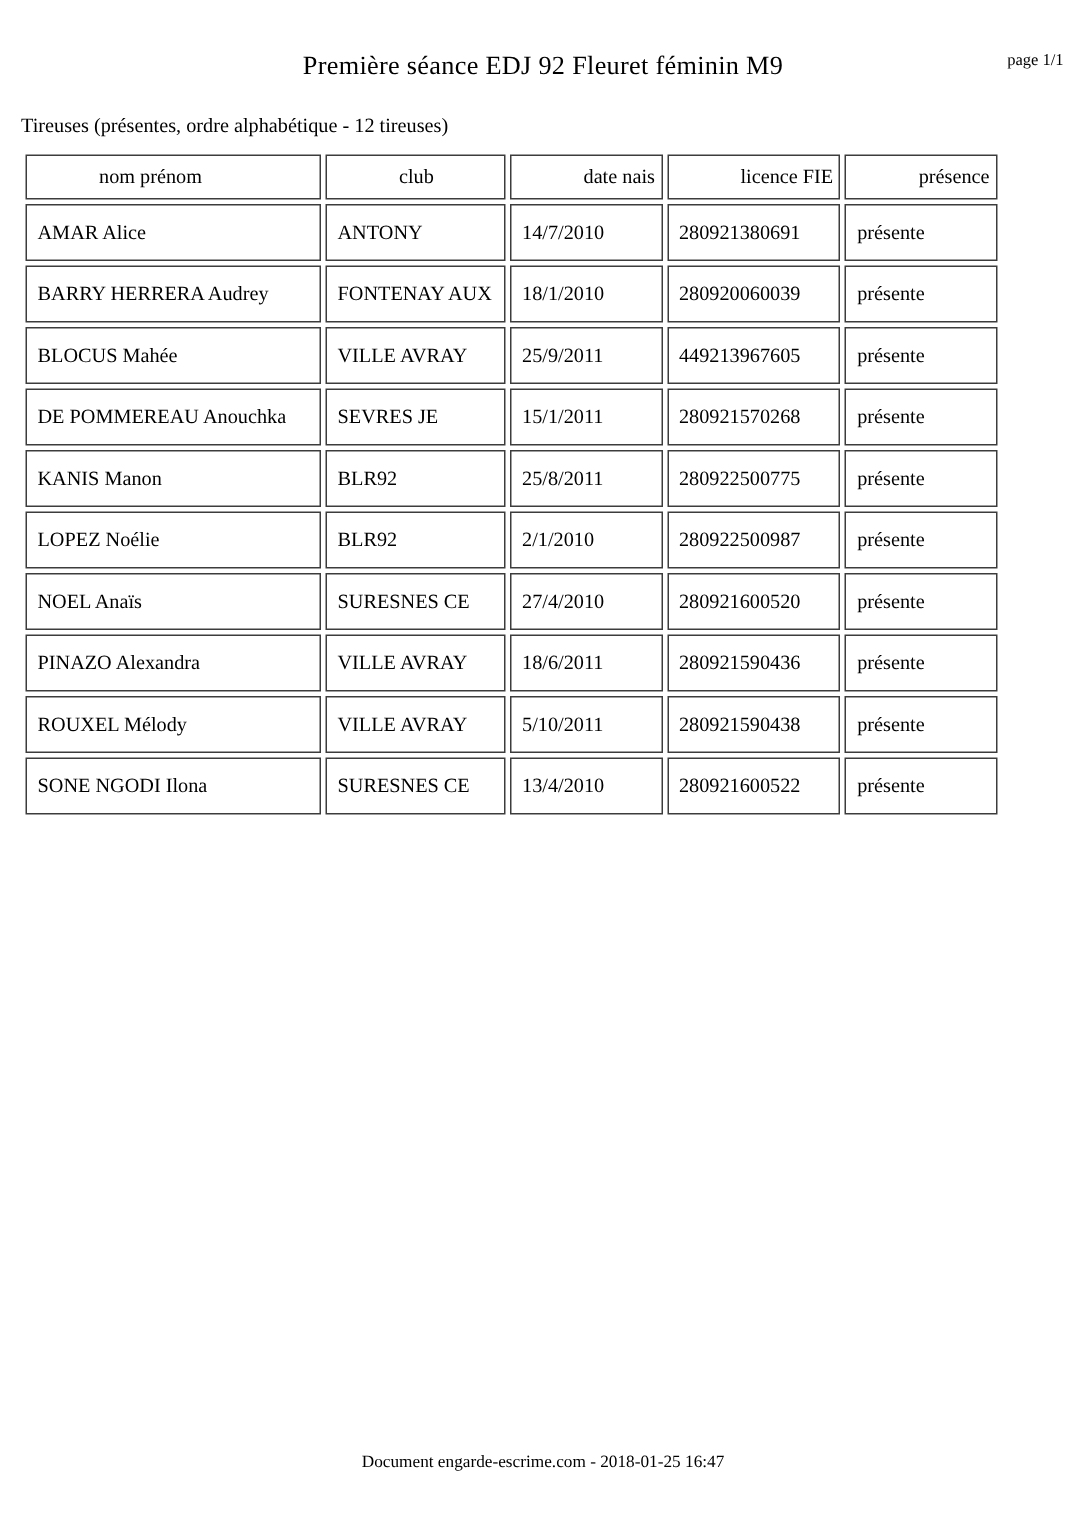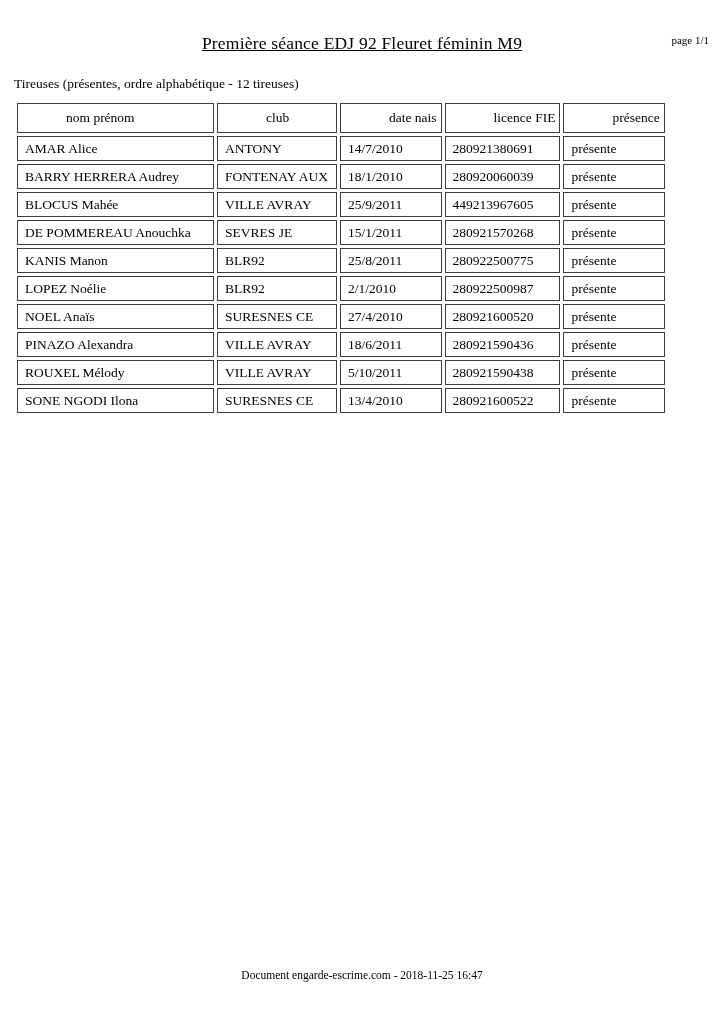--- a/index.html
+++ b/index.html
@@ -17,21 +17,20 @@
   }
   .doc-title {
     position: absolute;
     top: 33px;
     left: 0;
     width: 100%;
     text-align: center;
     font-size: 17.5px;
     letter-spacing: 0.2px;
     white-space: nowrap;
-    text-decoration: underline;
   }
   .page-indicator {
     position: absolute;
     top: 34px;
     right: 15px;
     font-size: 11px;
   }
   .subtitle {
     position: absolute;
     top: 76px;
@@ -53,21 +52,21 @@
     box-sizing: border-box;
     font-weight: normal;
     text-align: left;
     vertical-align: middle;
     padding: 0 4px 0 7px;
     overflow: hidden;
     white-space: nowrap;
     background: #ffffff;
   }
   table.roster th { height: 30px; padding-left: 48px; }
-  table.roster td { height: 25px; margin-left: 12px; }
+  table.roster td { height: 38px; margin-left: 12px; }
   .col-nom     { width: 197px; }
   .col-club    { width: 120px; }
   .col-date    { width: 58px;  }
   .col-licence { width: 91px;  }
   .col-presence{ width: 79px;  }
   th.cell-date, td.cell-date {
     text-align: right;
     padding-right: 5px;
   }
   .doc-footer {
@@ -170,13 +169,13 @@
     <tr>
       <td>SONE NGODI Ilona</td>
       <td>SURESNES CE</td>
       <td class="cell-date">13/4/2010</td>
       <td>280921600522</td>
       <td>présente</td>
     </tr>
   </tbody>
 </table>
 
-<div class="doc-footer">Document engarde-escrime.com  - 2018-11-25 16:47</div>
+<div class="doc-footer">Document engarde-escrime.com  - 2018-01-25 16:47</div>
 
 </body></html>

